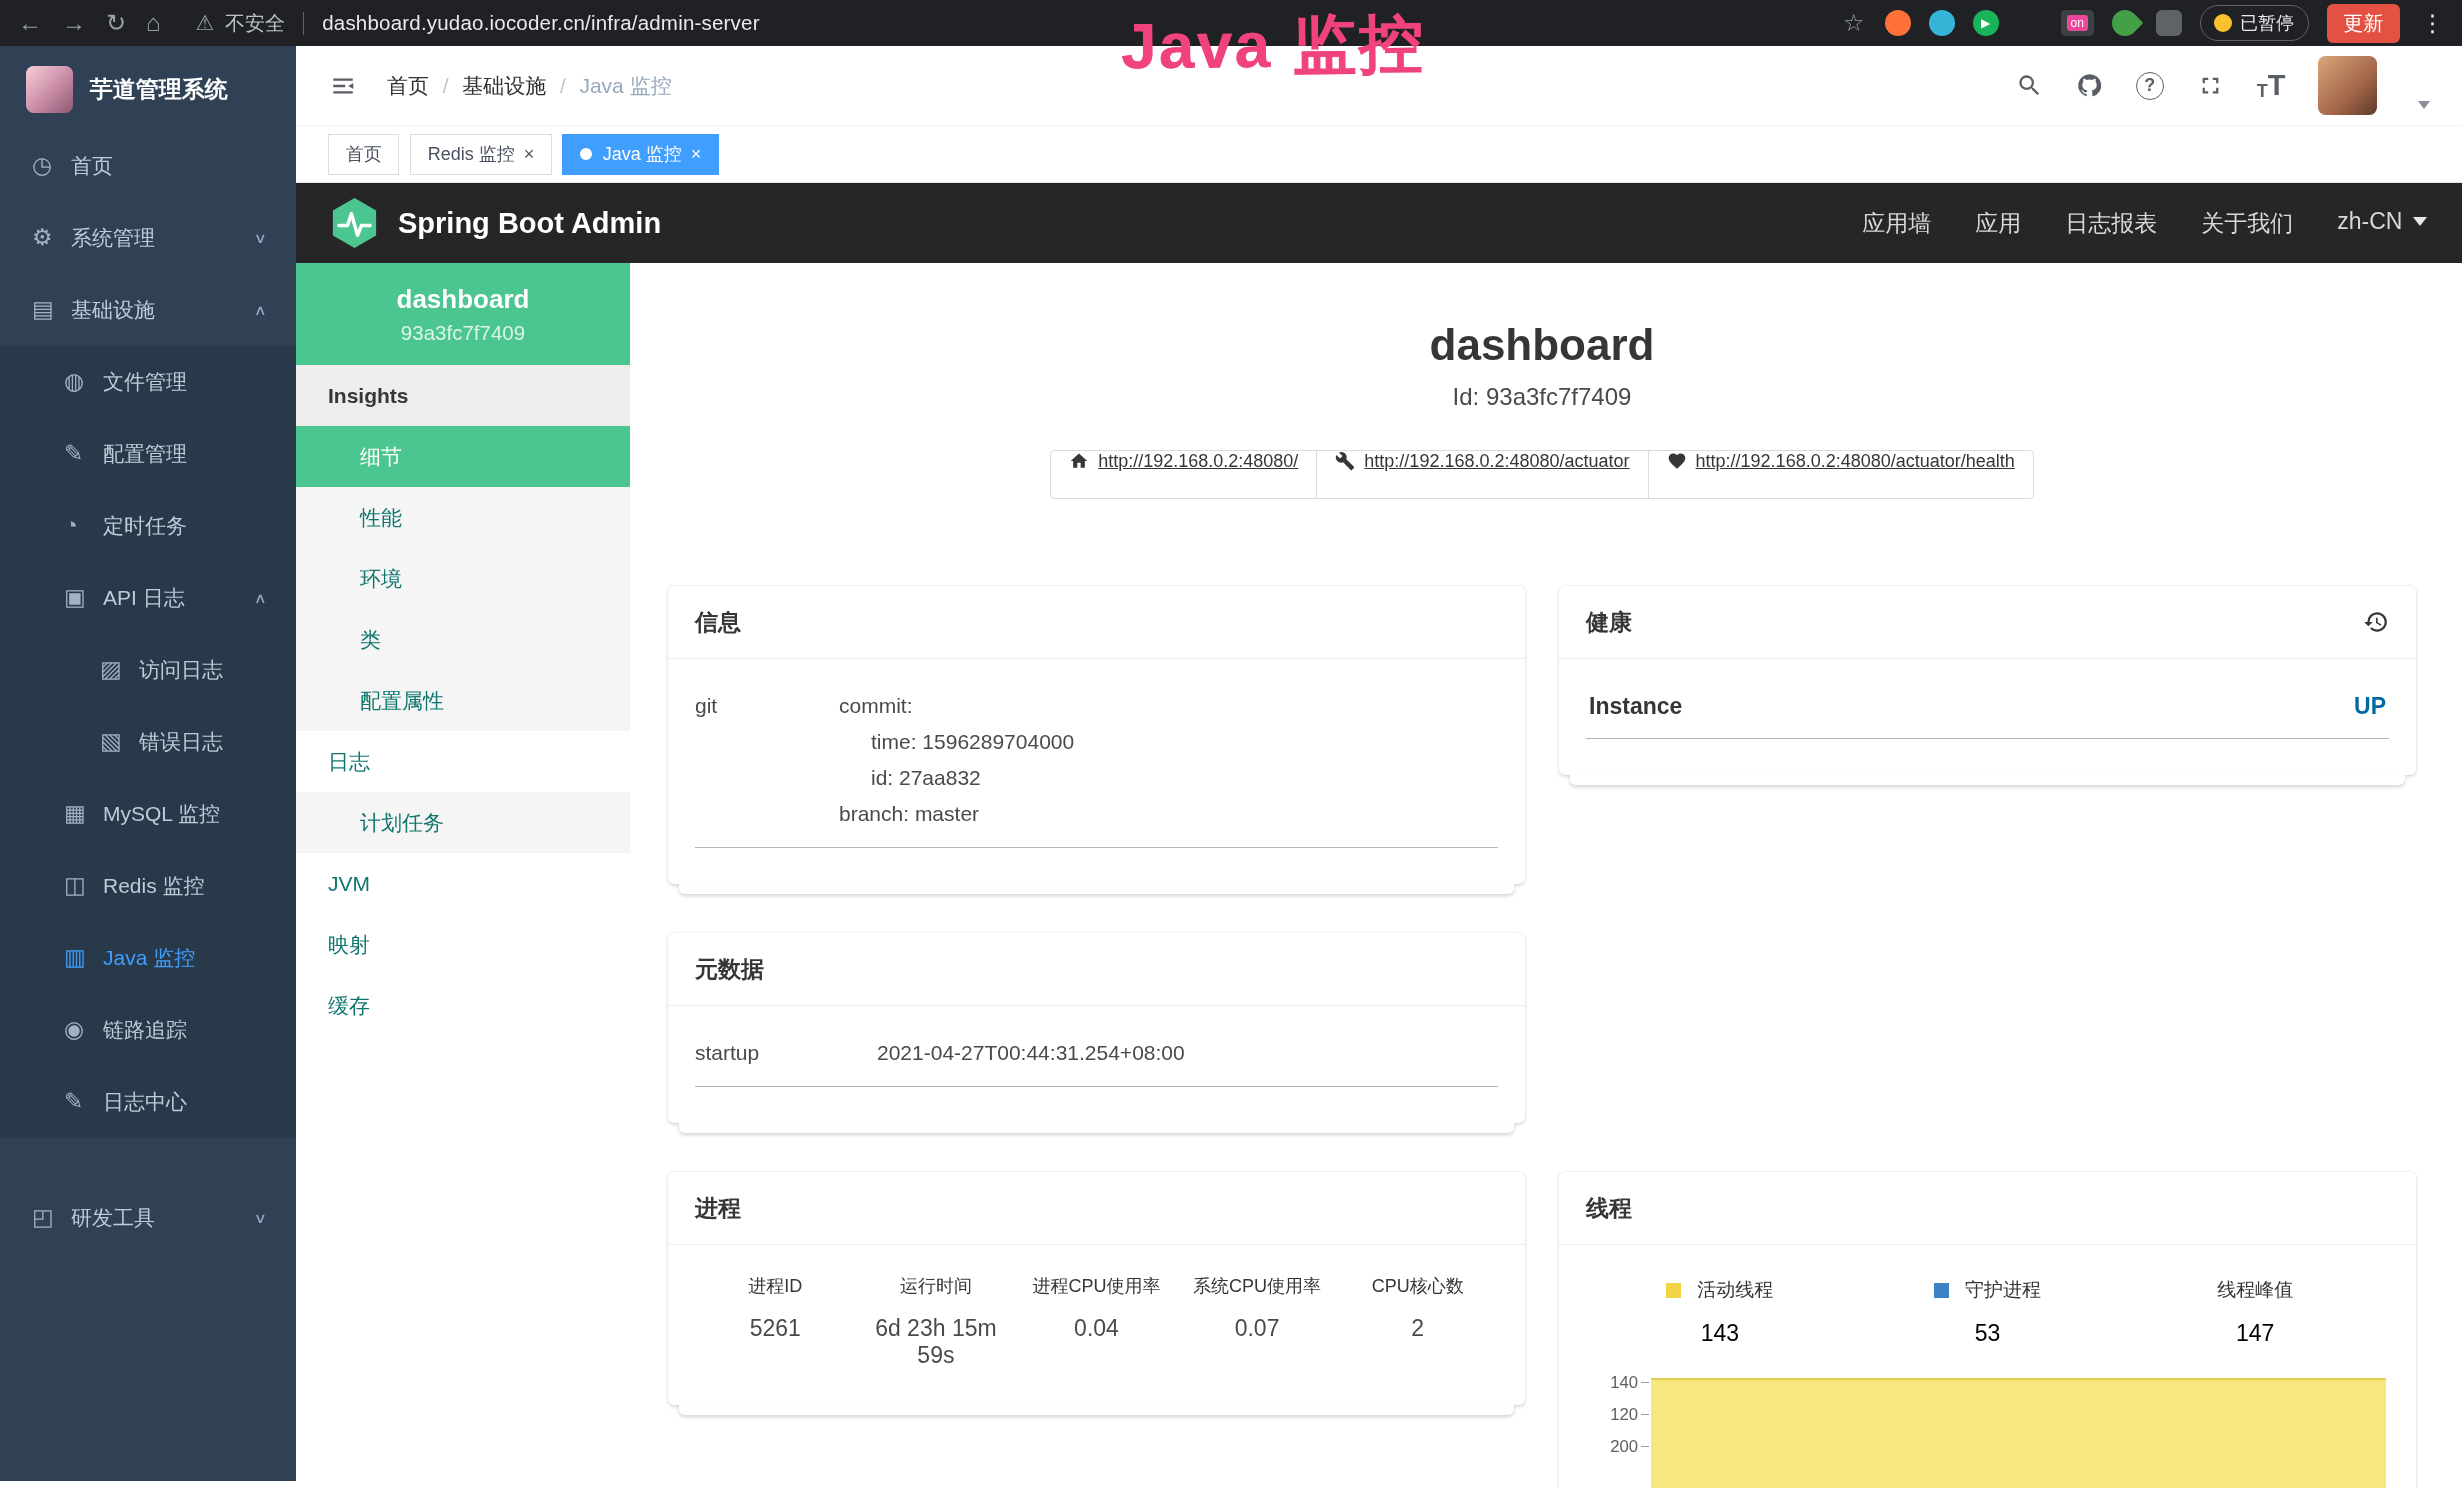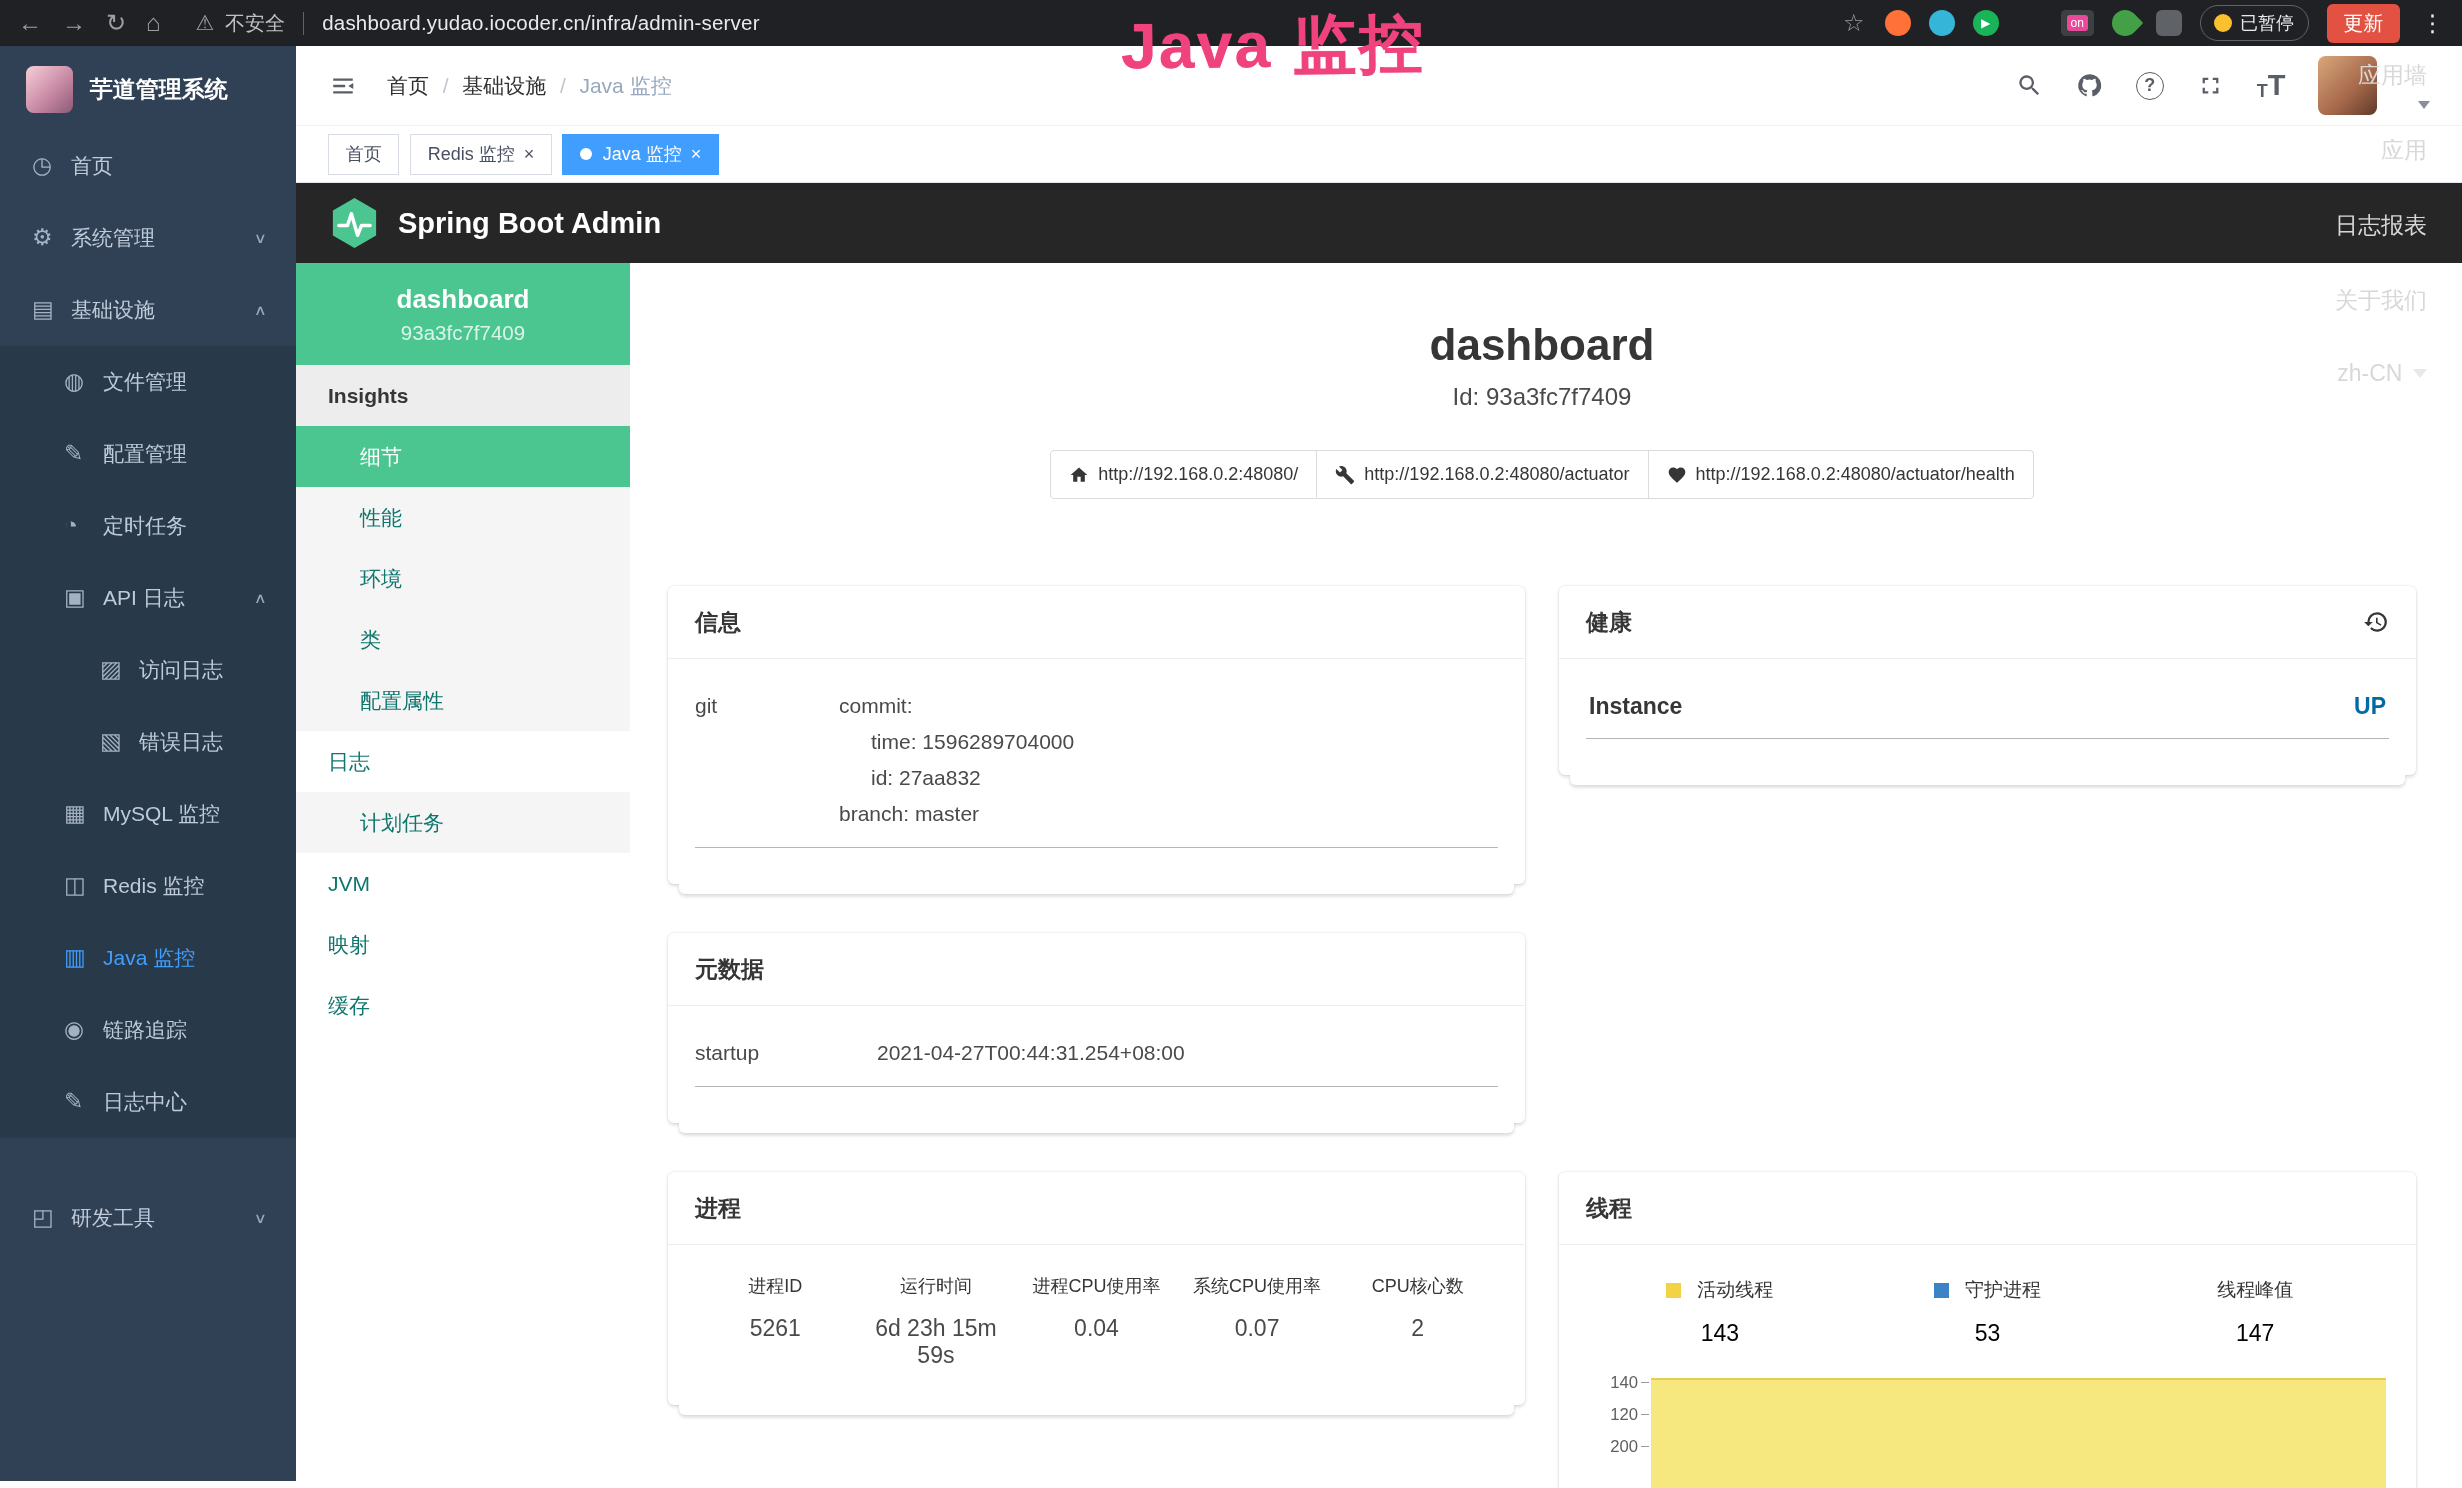--- a/index.html
+++ b/index.html
@@ -70,42 +70,42 @@
   .tag{display:flex;align-items:center;gap:9px;height:39px;padding:0 16.7px;border:0.8px solid #d8dce5;background:#fff;color:#495060;font-size:18px;cursor:pointer;}
   .tag .x{font-size:18px;line-height:1;}
   .tag.active{background:#409eff;border-color:#409eff;color:#fff;}
   .tag.active::before{content:"";width:12px;height:12px;border-radius:50%;background:#fff;margin-right:1.5px;}
 
   
   .sba-header{height:80px;background:#262626;display:flex;align-items:center;padding:0 35px;box-sizing:border-box;}
   .sba-logo{width:47px;height:50px;background:#4cc690;clip-path:polygon(50% 0%,96% 25%,96% 75%,50% 100%,4% 75%,4% 25%);display:flex;align-items:center;justify-content:center;}
   .sba-logo svg{width:39px;height:39px;}
   .sba-title{color:#fff;font-weight:bold;font-size:29px;margin-left:20px;}
-  .sba-nav{margin-left:auto;display:flex;align-items:flex-end;gap:44px;flex-direction:column;}
+  .sba-nav{margin-left:auto;display:flex;align-items:flex-start;gap:44px;}
   .sba-nav .nav-item{color:#d8d8d8;font-size:23px;cursor:pointer;}
   .lang-sel{display:flex;align-items:center;gap:10.6px;color:#d8d8d8;font-size:23px;cursor:pointer;}
   .lang-caret{width:0;height:0;border-left:7.6px solid transparent;border-right:7.6px solid transparent;border-top:9px solid #e8e8e8;}
 
   .sba-body{display:flex;height:1227px;overflow:hidden;}
   .sba-side{width:334px;flex:0 0 334px;background:#fff;}
   .app-block{height:102px;background:#4cc690;color:#fff;display:flex;flex-direction:column;align-items:center;justify-content:center;gap:6px;}
   .app-block .an{font-size:26px;font-weight:bold;}
   .app-block .ai{font-size:20.5px;color:rgba(255,255,255,.8);}
   .side-section-title{background:#ededed;color:#363636;font-weight:bold;font-size:21px;padding:0 32px;height:61px;line-height:61px;}
   .side-item{height:61px;line-height:61px;font-size:21px;color:#0f766e;cursor:pointer;}
   .side-item.insight{background:#f5f5f5;padding-left:64px;}
   .side-item.insight.active{background:#4cc690;color:#fff;}
   .side-item.root{background:#fff;padding-left:32px;}
 
   .sba-main{flex:1;padding:0 46px 0 38px;box-sizing:border-box;position:relative;overflow:hidden;}
   .hero{text-align:center;margin-top:53px;}
   .hero-title{font-size:44px;font-weight:bold;color:#363636;line-height:57px;}
   .hero-sub{font-size:24px;color:#4a4a4a;margin-top:9px;line-height:30px;}
   .link-row{display:flex;justify-content:center;margin-top:38px;}
-  .link-btn{display:flex;align-items:center;gap:9px;border:0.8px solid #dbdbdb;background:#fff;color:#363636;font-size:18px;padding:0 18px;height:47px;cursor:pointer;}
+  .link-btn{display:flex;align-items:flex-start;gap:9px;border:0.8px solid #dbdbdb;background:#fff;color:#363636;font-size:18px;padding:0 18px;height:47px;cursor:pointer;text-decoration:underline;}
   .link-btn + .link-btn{border-left:none;}
   .link-btn:first-child{border-radius:4.6px 0 0 4.6px;}
   .link-btn:last-child{border-radius:0 4.6px 4.6px 0;}
   .link-btn svg{width:20px;height:20px;fill:#363636;}
 
   .cards{display:grid;grid-template-columns:1fr 1fr;column-gap:34px;row-gap:49px;align-items:start;margin-top:87px;}
   .card{position:relative;background:#fff;border-radius:6px;box-shadow:0 1.5px 3.8px rgba(10,10,10,.14),0 0 0 0.8px rgba(10,10,10,.03);isolation:isolate;}
   .card::after{content:"";position:absolute;left:10.6px;right:10.6px;bottom:-10px;height:10.6px;background:#fff;border-radius:0 0 6px 6px;box-shadow:0 2.3px 3.8px rgba(10,10,10,.16);z-index:-1;}
   .card-hd{display:flex;align-items:center;justify-content:space-between;padding:20.5px 27px;border-bottom:0.8px solid #ededed;}
   .card-hd .ct{font-size:23px;font-weight:bold;color:#363636;}

